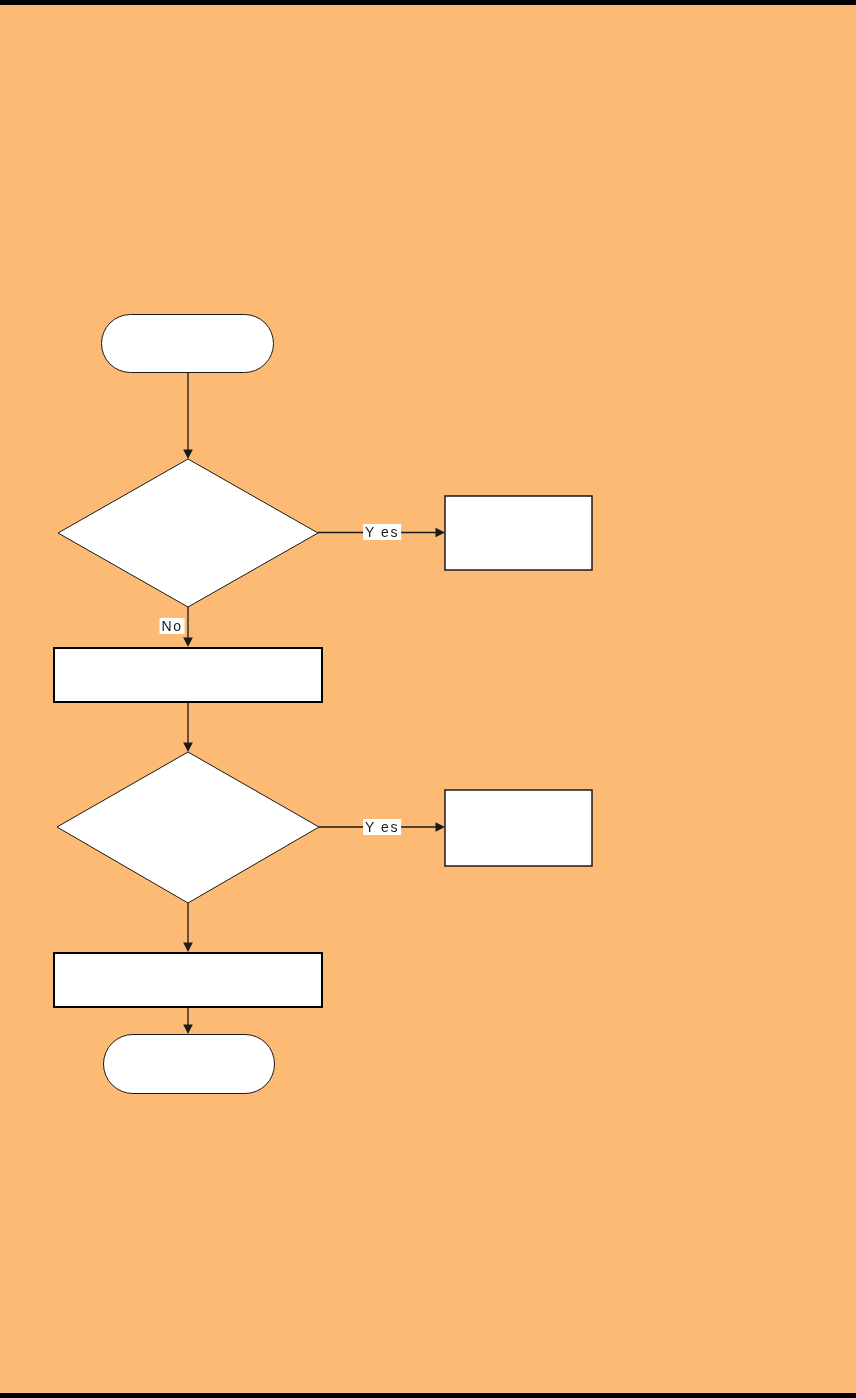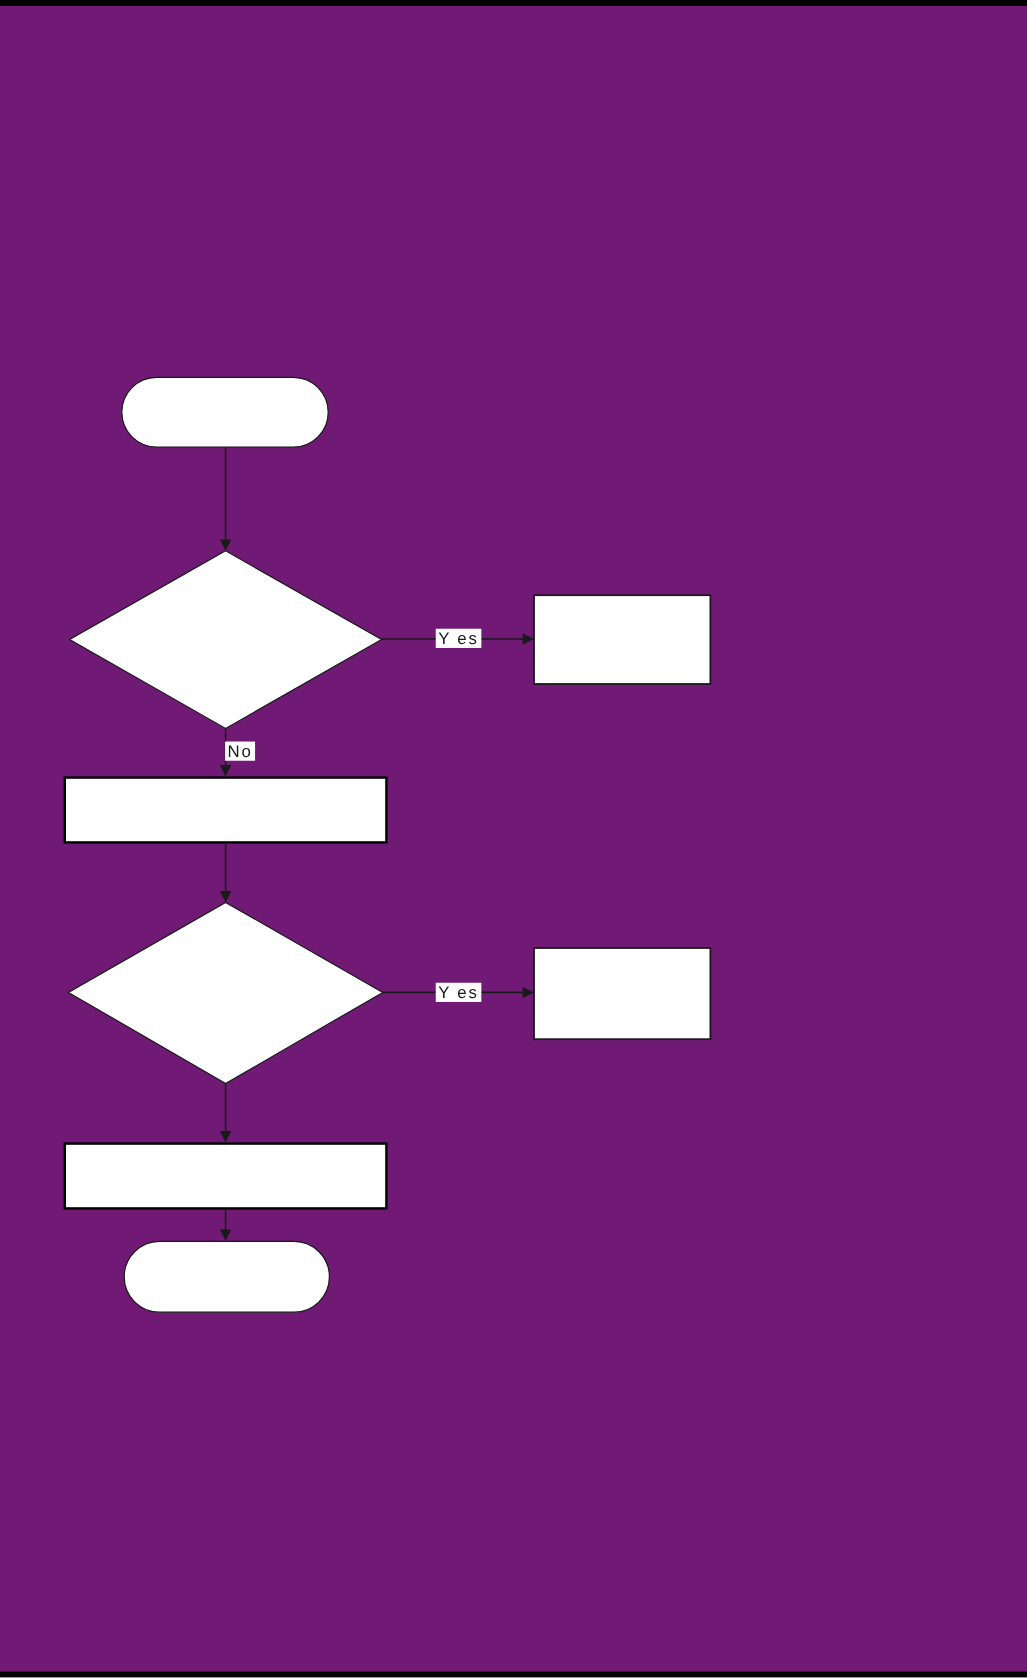--- a/index.html
+++ b/index.html
@@ -1,19 +1,19 @@
 <!DOCTYPE html>
 <html style="--stroke: #1a1a1a; --text: #1a1a1a; --bar: #000000;"><head>
 <meta charset="utf-8">
 <style>
   html,body{margin:0;padding:0;background:#ffffff;}
   .page{
     position:relative;
     width:856px;height:1398px;
-    background:#701a75;
+    background:#fdba74;
     overflow:hidden;
     font-family:"Liberation Sans", sans-serif;
   }
   .page-bar{
     position:absolute;left:0;width:856px;height:5px;
     background:var(--bar,#000000);
   }
   .page-bar.top{top:0;}
   .page-bar.bottom{bottom:0;}
   svg.flow{position:absolute;left:0;top:0;}
@@ -74,19 +74,19 @@
     <rect class="shape bold" x="54" y="953" width="268" height="54"></rect>
 
     <line class="edge" x1="188" y1="1008" x2="188" y2="1025"></line>
     <polygon class="arrowhead" points="188,1034 183.2,1024.5 192.8,1024.5"></polygon>
 
     <rect class="shape" x="103.5" y="1034.5" width="171" height="59" rx="29.5" ry="29.5"></rect>
   </svg>
 
   <div class="edge-label" style="left:382px;top:532px;">Y es</div>
 
-  <div class="edge-label" style="left:200px;top:626px;">No</div>
+  <div class="edge-label" style="left:172px;top:626px;">No</div>
 
   <div class="edge-label" style="left:382px;top:827px;">Y es</div>
 
   <div class="page-bar bottom"></div>
 
 </div>
 
 </body></html>

